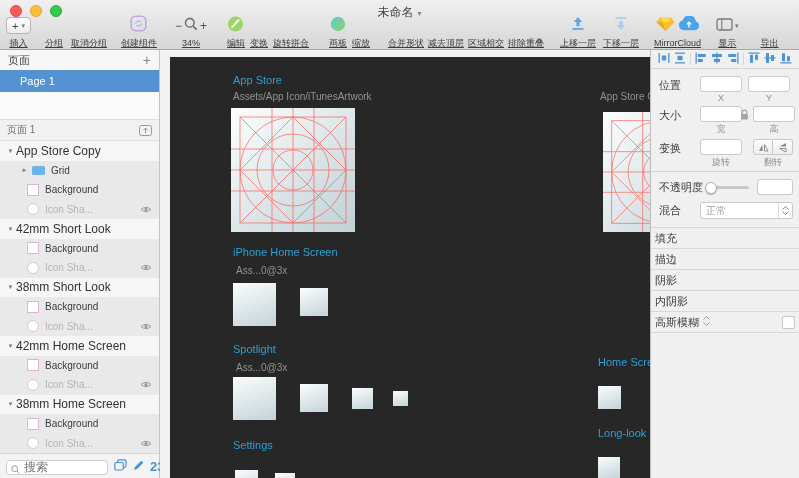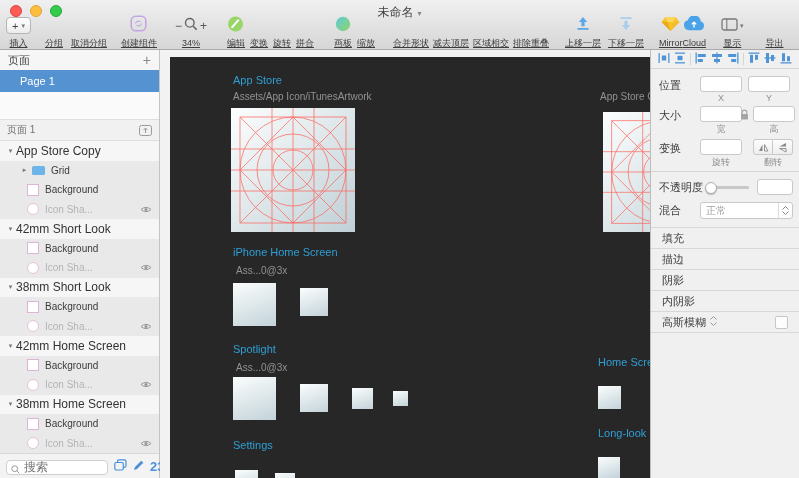--- a/index.html
+++ b/index.html
@@ -93,21 +93,21 @@
   .slider{flex:1;height:3px;background:#c8c8c8;border-radius:2px;position:relative;margin-right:8px;}
   .knob{position:absolute;left:-1px;top:-4px;width:10px;height:10px;border-radius:50%;
     background:#fff;border:1px solid #aeaeae;box-shadow:0 1px 1px rgba(0,0,0,.25);}
   .oin{width:36px;flex:none;}
   .brow{display:flex;align-items:center;padding:3px 6px 8px 8px;}
   .blabel{width:41px;flex:none;}
   .dropdown{flex:1;height:17px;box-sizing:border-box;background:#fff;border:1px solid #c9c9c9;border-radius:3px;
     display:flex;align-items:center;padding-left:5px;font-size:10px;color:#9a9a9a;}
   .dd-stepper{margin-left:auto;width:13px;height:100%;border-left:1px solid #ddd;
     display:flex;flex-direction:column;align-items:center;justify-content:center;gap:1px;}
-  .sect{border-top:1px solid #d8d8d8;height:20px;display:flex;align-items:center;padding:0 11px;gap:4px;}
+  .sect{border-top:1px solid #d8d8d8;height:20px;display:flex;align-items:center;padding:0 4px;gap:4px;}
   .sections{border-bottom:1px solid #d8d8d8;}
   .cbx{margin-left:auto;width:11px;height:11px;background:#fdfdfd;border:1px solid #c6c6c6;border-radius:2px;}
 </style>
 </head>
 <body>
 
 <div class="app">
 
   <header class="toolbar">
     <div class="traffic">
@@ -167,21 +167,21 @@
         <span class="tlabel">编辑</span>
       </div>
       <div class="tool" style="margin-left:5px">
         <div class="ticon"></div>
           <span class="tlabel">变换</span>
       </div>
       <div class="tool" style="margin-left:5px">
         <div class="ticon"></div>
           <span class="tlabel">旋转</span>
       </div>
-      <div class="tool" style="margin-left:5px">
+      <div class="tool" style="">
         <div class="ticon"></div>
           <span class="tlabel">拼合</span>
       </div>
       <div class="tool" style="margin-left:20px">
         <div class="ticon">
             <span><svg width="16" height="16" viewBox="0 0 16 16">
                 <defs>
                   <linearGradient id="abg" x1="0" y1="0" x2="1" y2="1">
                     <stop offset="0" stop-color="#5fc9d8"></stop>
                     <stop offset="1" stop-color="#8fd46a"></stop>

